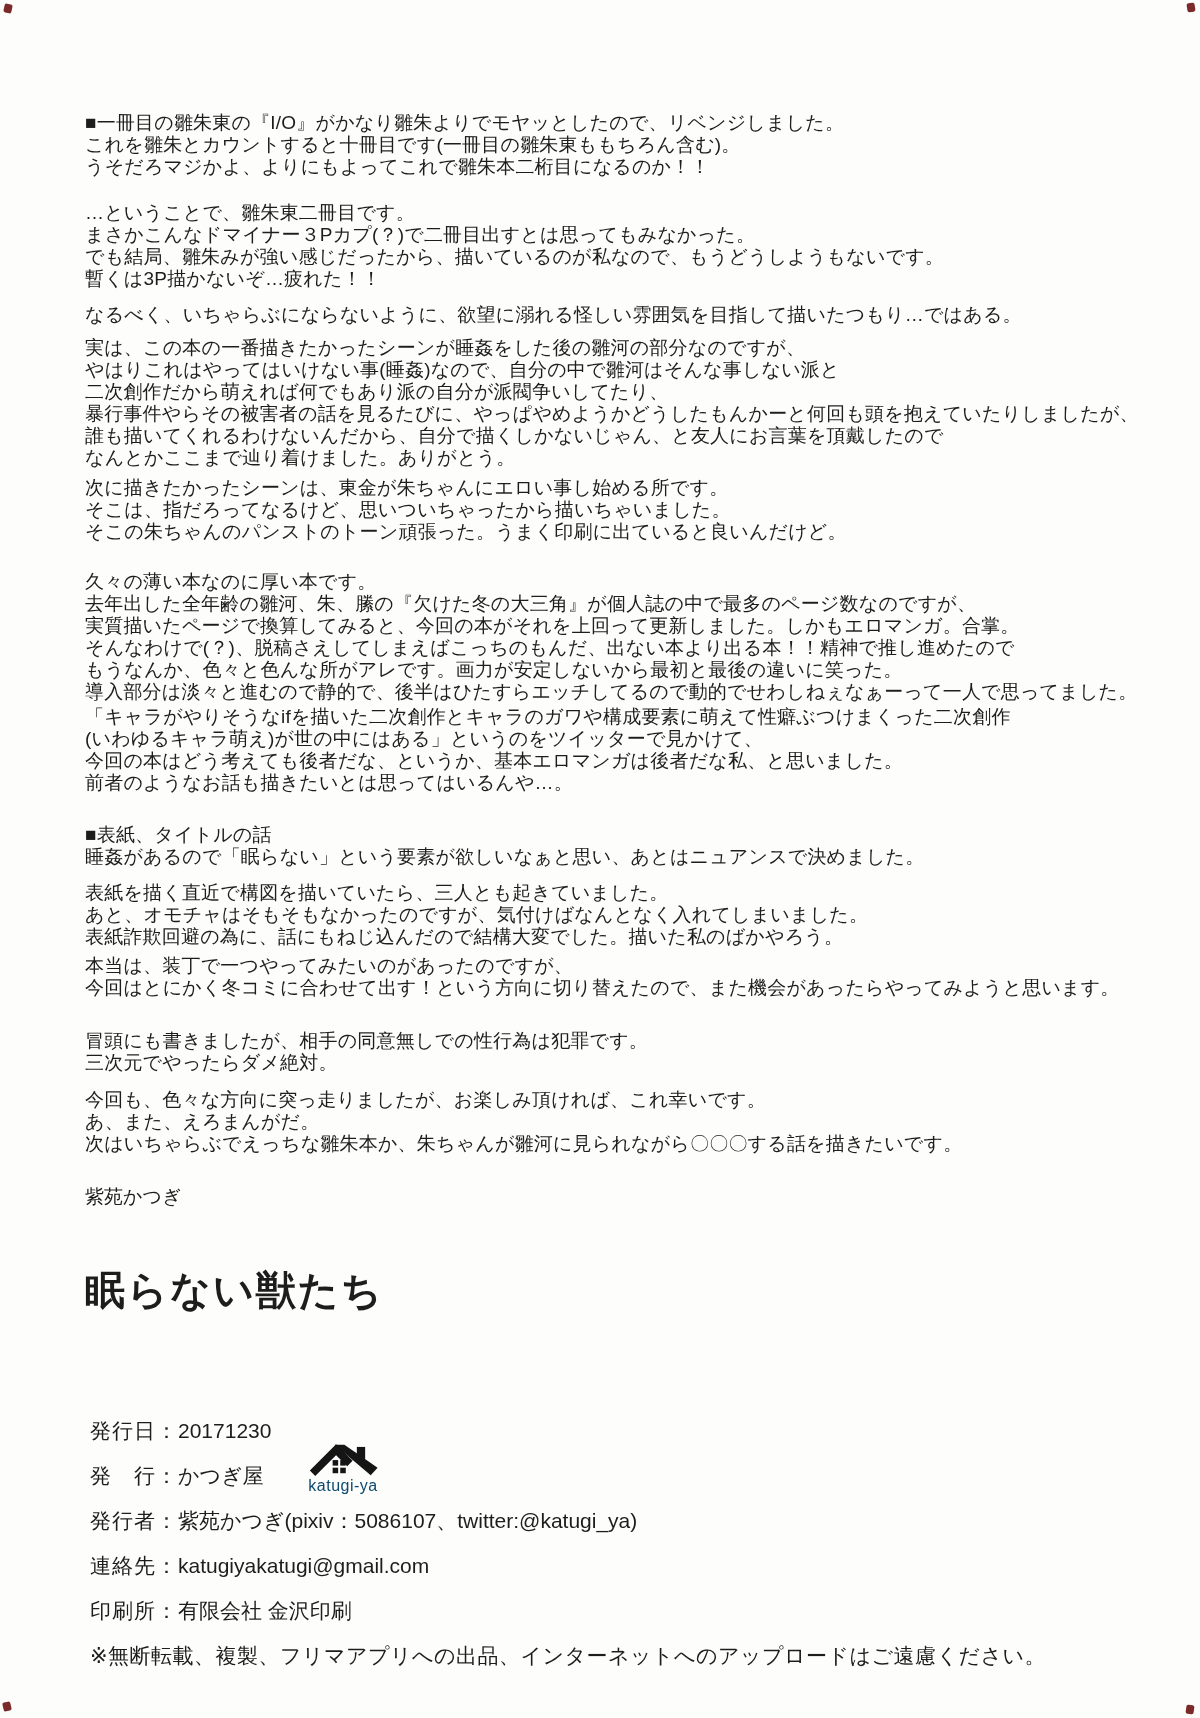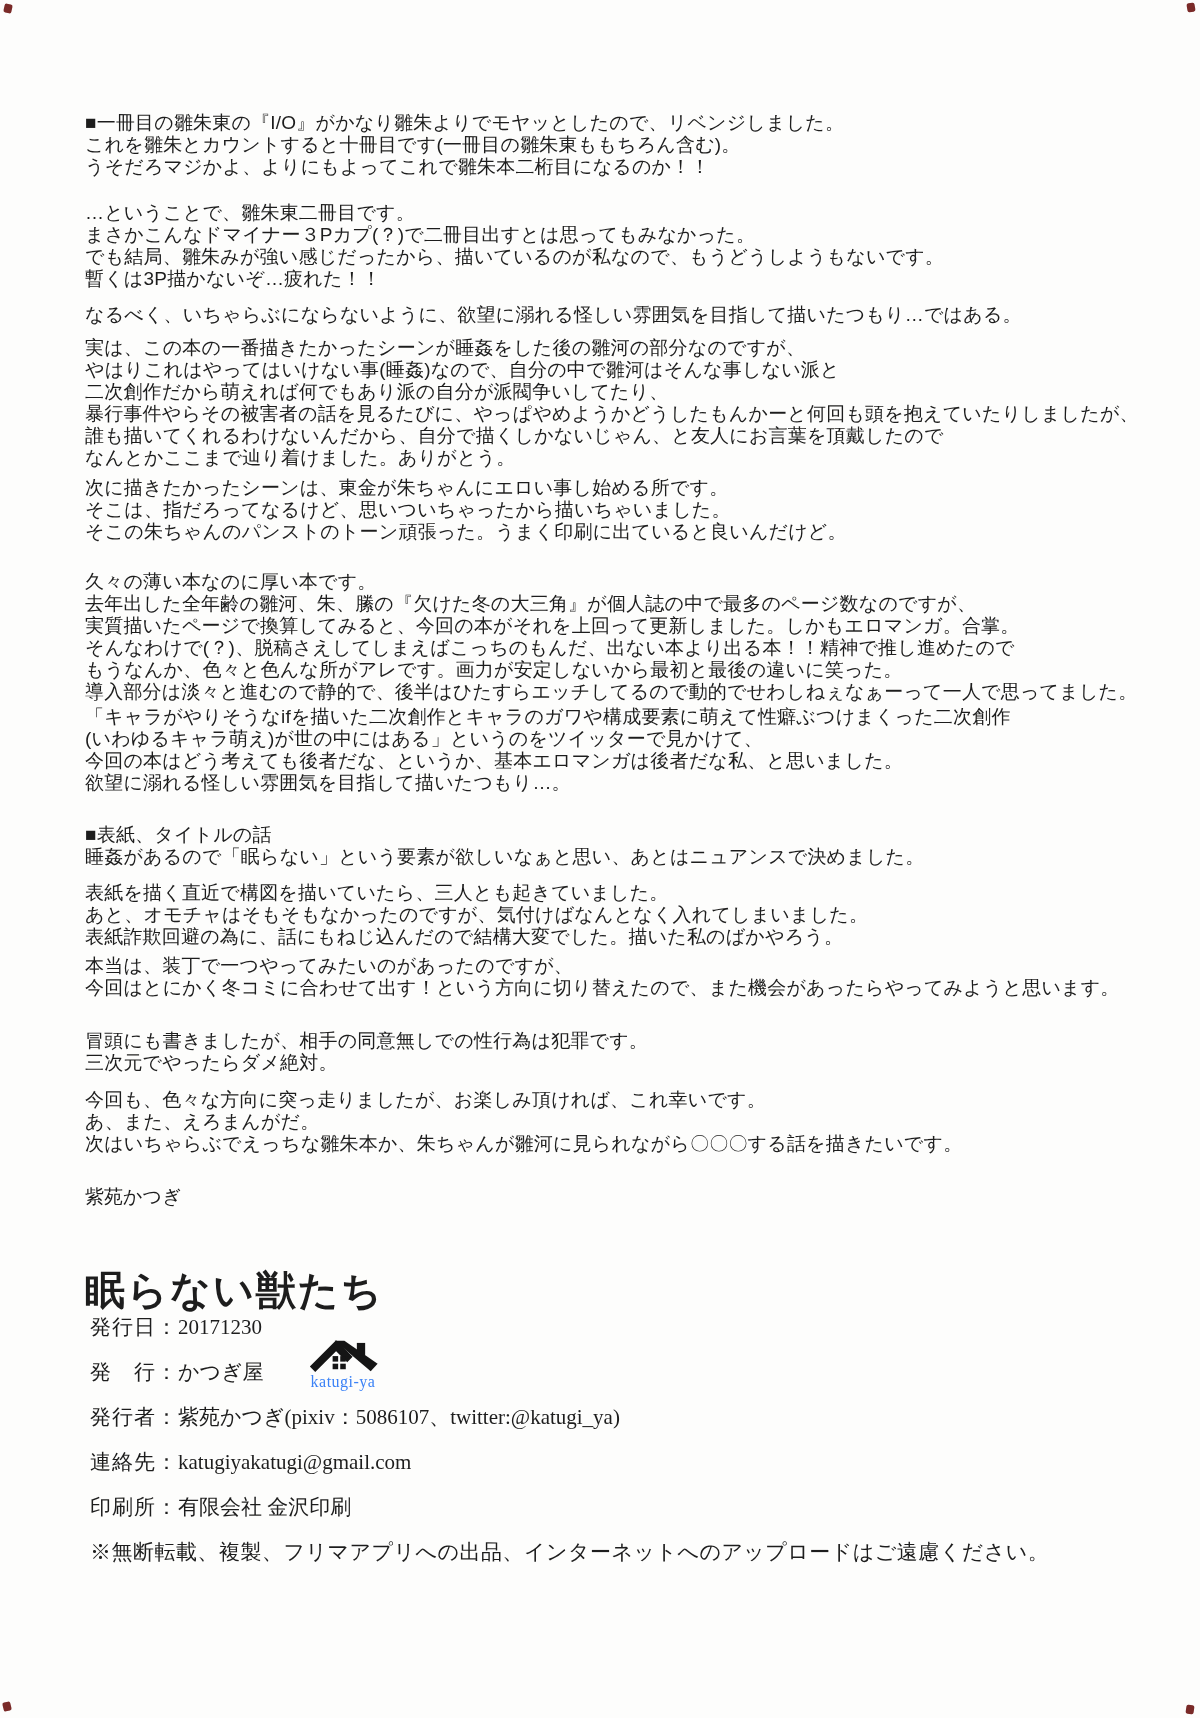--- a/index.html
+++ b/index.html
@@ -28,32 +28,32 @@
   .para:nth-child(12) { margin-top:15px; }
   .signature { margin-top:31px; line-height:22px; font-size:19px; }
   
   .book-title {
     position:absolute; left:85px; top:1266px;
     font-family:"Liberation Serif","DejaVu Serif",serif;
     font-weight:700; font-size:40px; letter-spacing:2px; line-height:50px;
     white-space:nowrap;
   }
   
-  .colophon { position:absolute; left:90px; top:1314px; font-size:21px; width:1050px;font-family:Liberation Serif, serif; }
+  .colophon { position:absolute; left:90px; top:1418px; font-size:21px; width:1050px; }
   .col-row { line-height:26px; margin-bottom:19px; white-space:nowrap; }
   .col-row .lbl { letter-spacing:1px; }
   .col-note { margin-top:14px; line-height:26px; font-size:21px; white-space:nowrap; letter-spacing:0.5px; }
   
   .logo {
     position:absolute; left:212px; top:22px; width:82px;
     text-align:center;
   }
   .logo svg { display:block; margin:0 auto; }
   .logo-text {
-    display:block; font-size:16px; letter-spacing:0.5px; color:#3b82f6;
+    display:block; font-size:16px; letter-spacing:0.5px; color:#0c4a6e;
     line-height:18px; margin-top:1px;
   }
   
   .corner-mark { position:absolute; width:8px; height:9px; background:#7a2a28; border-radius:2px; }
   .corner-mark.tl { left:4px;  top:4px;    transform:rotate(12deg); }
   .corner-mark.tr { right:5px; top:3px;    transform:rotate(-9deg); }
   .corner-mark.bl { left:3px;  bottom:7px; transform:rotate(-14deg); }
   .corner-mark.br { right:6px; bottom:4px; transform:rotate(8deg); }
 </style>
 </head>
@@ -98,21 +98,21 @@
         <div class="line">去年出した全年齢の雛河、朱、縢の『欠けた冬の大三角』が個人誌の中で最多のページ数なのですが、</div>
         <div class="line">実質描いたページで換算してみると、今回の本がそれを上回って更新しました。しかもエロマンガ。合掌。</div>
         <div class="line">そんなわけで(？)、脱稿さえしてしまえばこっちのもんだ、出ない本より出る本！！精神で推し進めたので</div>
         <div class="line">もうなんか、色々と色んな所がアレです。画力が安定しないから最初と最後の違いに笑った。</div>
         <div class="line">導入部分は淡々と進むので静的で、後半はひたすらエッチしてるので動的でせわしねぇなぁーって一人で思ってました。</div>
       </div>
       <div class="para">
         <div class="line">「キャラがやりそうなifを描いた二次創作とキャラのガワや構成要素に萌えて性癖ぶつけまくった二次創作</div>
         <div class="line">(いわゆるキャラ萌え)が世の中にはある」というのをツイッターで見かけて、</div>
         <div class="line">今回の本はどう考えても後者だな、というか、基本エロマンガは後者だな私、と思いました。</div>
-        <div class="line">欲望に溺れる怪しい雰囲気を目指して描いたつもり…。</div>
+        <div class="line">前者のようなお話も描きたいとは思ってはいるんや…。</div>
       </div>
       <div class="para">
         <div class="line">■表紙、タイトルの話</div>
         <div class="line">睡姦があるので「眠らない」という要素が欲しいなぁと思い、あとはニュアンスで決めました。</div>
       </div>
       <div class="para">
         <div class="line">表紙を描く直近で構図を描いていたら、三人とも起きていました。</div>
         <div class="line">あと、オモチャはそもそもなかったのですが、気付けばなんとなく入れてしまいました。</div>
         <div class="line">表紙詐欺回避の為に、話にもねじ込んだので結構大変でした。描いた私のばかやろう。</div>
       </div>

